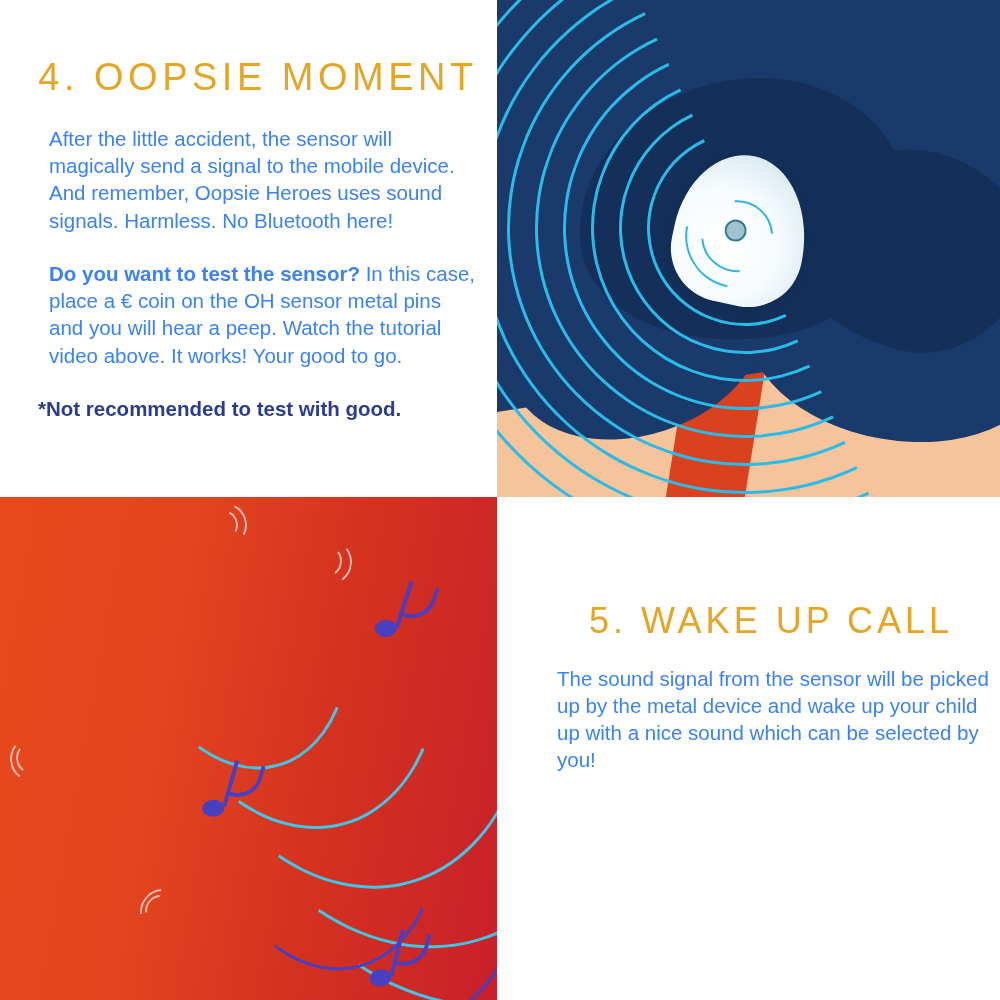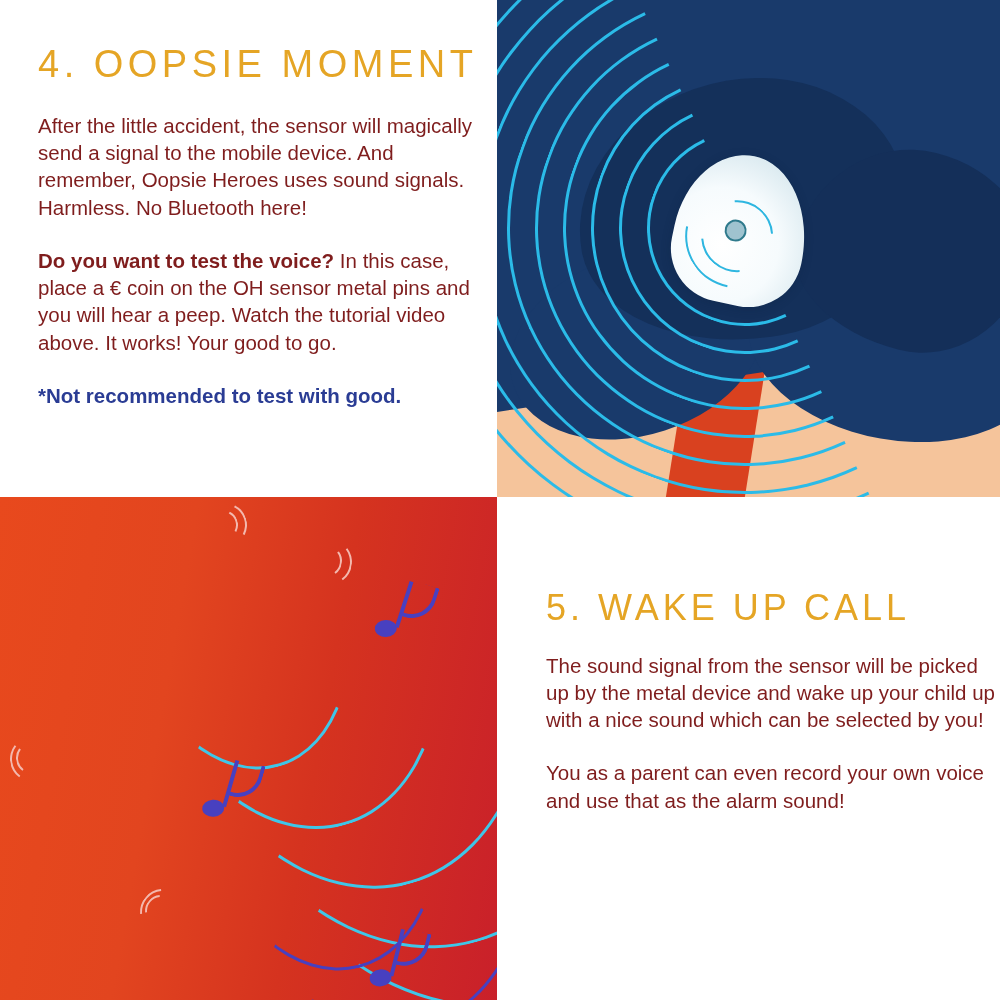--- a/index.html
+++ b/index.html
@@ -16,34 +16,35 @@
   .q-tr{left:497px;top:0;width:503px;height:497px;background:#F5C49B;}
   .q-bl{left:0;top:497px;width:497px;height:503px;background:#E8491D;}
   .q-br{left:512px;top:497px;width:503px;height:632px;background:#ffffff;}
 
   
   .txtwrap{position:absolute;}
   .tl-text{left:38px;top:44px;width:440px;}
   .br-text{left:531px;top:588px;width:450px;}
 
   h1.section-title{
-    margin:0 0 26px 0;
+    margin:13px 0 26px 0;
     color:#E5A525;
     font-size:38px;
     font-weight:300;
     letter-spacing:4.5px;
     line-height:1.1;
     white-space:nowrap;
     font-family:"Liberation Sans","DejaVu Sans",sans-serif;
+    text-align:center;
   }
   .br-text h1.section-title{font-size:36px;letter-spacing:4px;margin-bottom:24px;}
 
   p.body{
-    margin:0 0 26px 0;
-    color:#7f1d1d;
+    margin:0 0 26px 11px;
+    color:#3b82f6;
     font-size:20.5px;
     line-height:1.33;
     font-weight:400;
   }
   p.body:last-child{margin-bottom:0;}
   .lead{font-weight:700;}
   p.note{
     margin:0;
     color:#2A3C94;
     font-size:20.5px;
@@ -137,21 +138,21 @@
 <body>
 
 <div class="page">
 
   <div class="quad q-tl">
     <div class="txtwrap tl-text">
       <h1 class="section-title">4. OOPSIE MOMENT</h1>
 
       <p class="body">After the little accident, the sensor will magically send a signal to the mobile device. And remember, Oopsie Heroes uses sound signals. Harmless. No Bluetooth here!</p>
 
-      <p class="body"><span class="lead">Do you want to test the voice?</span><span> In this case, place a € coin on the OH sensor metal pins and you will hear a peep. Watch the tutorial video above. It works! Your good to go.</span></p>
+      <p class="body"><span class="lead">Do you want to test the sensor?</span><span> In this case, place a € coin on the OH sensor metal pins and you will hear a peep. Watch the tutorial video above. It works! Your good to go.</span></p>
 
       <p class="note">*Not recommended to test with good.</p>
     </div>
   </div>
 
   <div class="quad q-tr">
     <div class="tr-stage">
       <div class="skin-bg"></div>
       <div class="orange-strip"></div>
       <div class="leg-strip"></div>
@@ -225,17 +226,16 @@
 
     </div>
   </div>
 
   <div class="quad q-br">
     <div class="txtwrap br-text" style="left:34px;top:91px;width:450px;">
       <h1 class="section-title">5. WAKE UP CALL</h1>
 
       <p class="body">The sound signal from the sensor will be picked up by the metal device and wake up your child up with a nice sound which can be selected by you!</p>
 
-      <p class="body">You as a parent can even record your own voice and use that as the alarm sound!</p>
     </div>
   </div>
 
 </div>
 
 </body></html>

